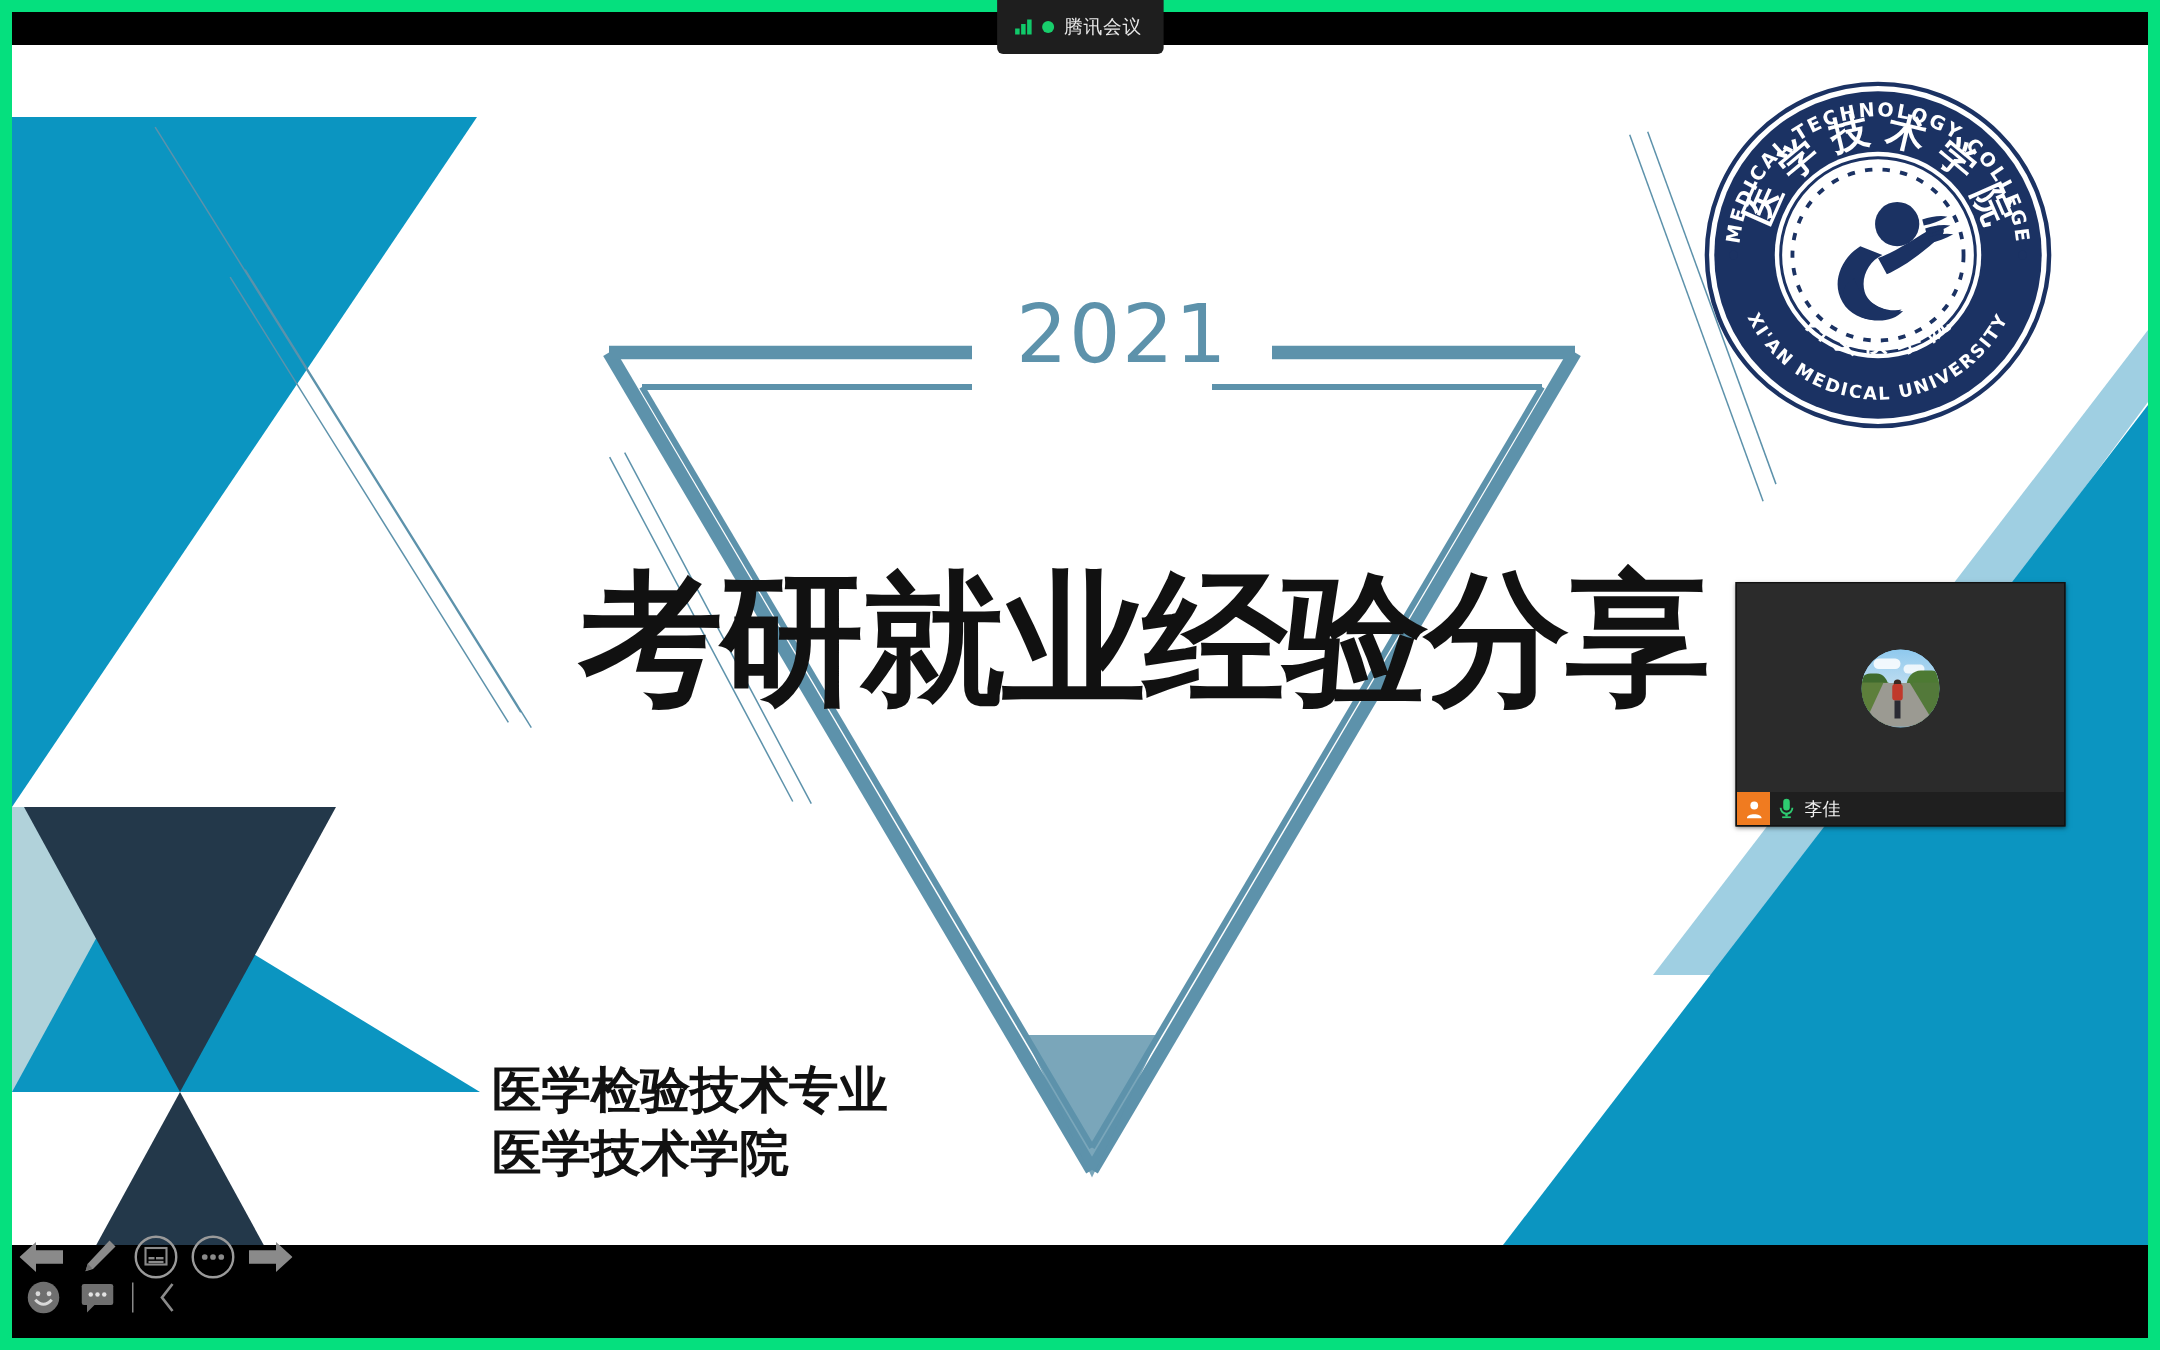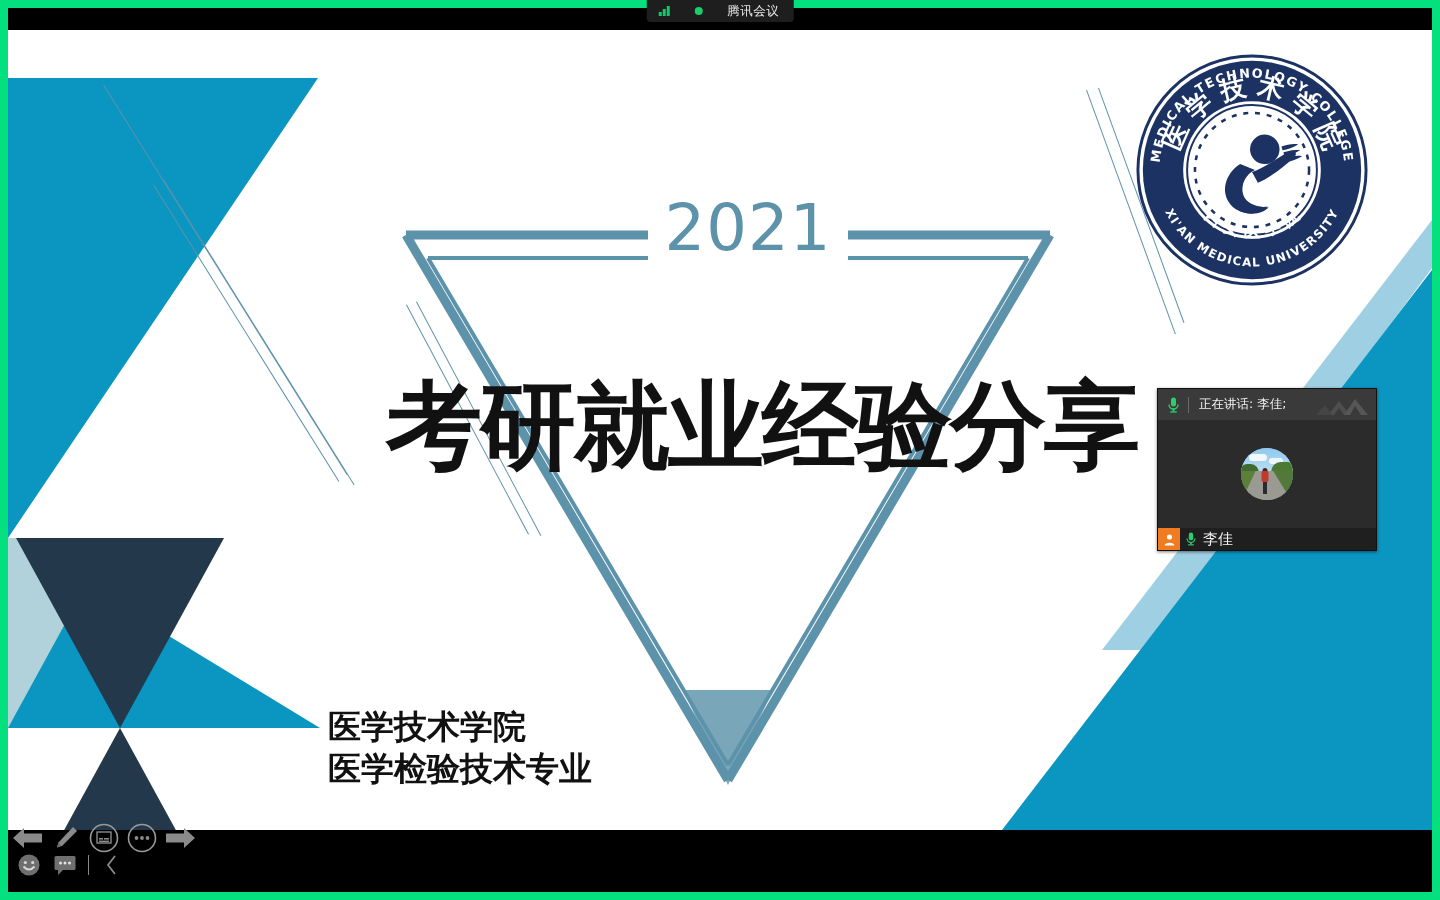--- a/index.html
+++ b/index.html
@@ -20,23 +20,23 @@
     position: absolute; pointer-events: none; background: #05E07E; z-index: 60;
   }
   .sb-top    { left: 0;   top: 0;    width: 1440px; height: 8px; }
   .sb-bottom { left: 0;   bottom: 0; width: 1440px; height: 8px; }
   .sb-left   { left: 0;   top: 0;    width: 8px;  height: 900px; }
   .sb-right  { right: 0;  top: 0;    width: 8px;  height: 900px; }
 
   
   .meeting-pill {
     position: absolute; left: 50%; transform: translateX(-50%);
-    top: 0; height: 22px; z-index: 70;
+    top: 0; height: 36px; z-index: 70;
     background: #1e1e1e; border-radius: 0 0 4px 4px;
-    display: flex; align-items: center; gap: 25px;
+    display: flex; align-items: center; gap: 7px;
     padding: 0 14px 0 12px;
     color: #e8e8e8; font-size: 12px; line-height: 1;
   }
   .signal-bars { display: flex; align-items: flex-end; gap: 1.5px; height: 10px; }
   .signal-bars i { display:block; width: 2.5px; background: #11c96a; }
   .signal-bars i:nth-child(1){ height: 4px; }
   .signal-bars i:nth-child(2){ height: 7px; }
   .signal-bars i:nth-child(3){ height: 10px; }
   .green-dot { width: 8px; height: 8px; border-radius: 50%; background: #18cf6c; }
   .pill-label { font-size: 12.5px; letter-spacing: .5px; }
@@ -103,21 +103,21 @@
   
   .hair { position: absolute; background: #5d92ab; transform-origin: 0 0; }
 
   
   .tri-outline { position: absolute; left: 390px; top: 195px; width: 660px; height: 570px; }
   .tri-outline svg { width: 100%; height: 100%; display: block; }
 
   .year-label {
     position: absolute; left: 640px; top: 165px;
     width: 200px; text-align: center;
-    font-size: 64px; font-weight: 400;
+    font-size: 54px; font-weight: 400;
     color: #5d92ab; letter-spacing: 1px;
     font-family: "DejaVu Sans", "Liberation Sans", sans-serif;
     background: #fff; padding: 0 6px;
     line-height: 1.05;
   }
 
   
   .title-block {
     position: absolute; left: 300px; top: 348px;
     width: 830px; text-align: right; z-index: 6;
@@ -196,21 +196,21 @@
   .vp-footer {
     height: 22px; background: #1f1f1f; display: flex; align-items: center;
     flex: none;
   }
   .vp-badge {
     width: 22px; height: 22px; background: #f07b20;
     display: flex; align-items: center; justify-content: center; flex: none;
   }
   .vp-footmic { width: 22px; display: flex; align-items: center; justify-content: center; flex: none; }
   .vp-name {
-    color: #f2f2f2; font-size: 15px; margin-left: 1px;
+    color: #f2f2f2; font-size: 12px; margin-left: 1px;
     font-family: "DejaVu Sans", "Liberation Sans", sans-serif;
   }
 
   
   .ppt-toolbar {
     position: absolute; left: 8px; top: 822px; z-index: 45;
     display: flex; align-items: center; gap: 6px;
     padding: 0 4px;
   }
   .ppt-toolbar .tb-btn {
@@ -325,46 +325,27 @@
           <path d="M154 108 C160 106 166 105 171 106 C166 109 160 111 155 112 Z"></path>
         </g>
       </svg>
     </div>
 
     <div class="title-block">
       <div class="title-line1">考研就业经验分享</div>
     </div>
 
     <div class="org-block">
+      <div>医学检验技术专业</div>
       <div>医学技术学院</div>
-      <div>医学检验技术专业</div>
     </div>
 
   </div>
 
   <div class="video-panel">
-    <div class="vp-header">
-      <span class="vp-mic">
-        <svg width="11" height="16" viewBox="0 0 11 16">
-          <rect x="3" y="0.5" width="5" height="9" rx="2.5" fill="#2ecc71"></rect>
-          <path d="M1 7.5 a4.5 4.5 0 0 0 9 0" fill="none" stroke="#2ecc71" stroke-width="1.4"></path>
-          <rect x="4.6" y="11.5" width="1.8" height="3" fill="#2ecc71"></rect>
-          <rect x="2.2" y="14.3" width="6.6" height="1.3" fill="#2ecc71"></rect>
-        </svg>
-      </span>
-      <span class="vp-divider"></span>
-      <span class="vp-speaking">正在讲话: 李佳;</span>
-      <span class="vp-deco">
-        <svg width="58" height="24" viewBox="0 0 58 24">
-          <polygon points="14,22 25,8 36,22 30,22 25,15 20,22" fill="#4e4e4e"></polygon>
-          <polygon points="30,22 41,6 54,22 47,22 41,13 36,22" fill="#565656"></polygon>
-          <polygon points="2,22 11,12 18,22" fill="#454545"></polygon>
-        </svg>
-      </span>
-    </div>
     <div class="vp-body">
       <div class="vp-avatar">
         <div class="av-sky"></div>
         <div class="av-cloud1"></div>
         <div class="av-cloud2"></div>
         <div class="av-treesL"></div>
         <div class="av-treesR"></div>
         <div class="av-grassL"></div>
         <div class="av-grassR"></div>
         <div class="av-road"></div>

